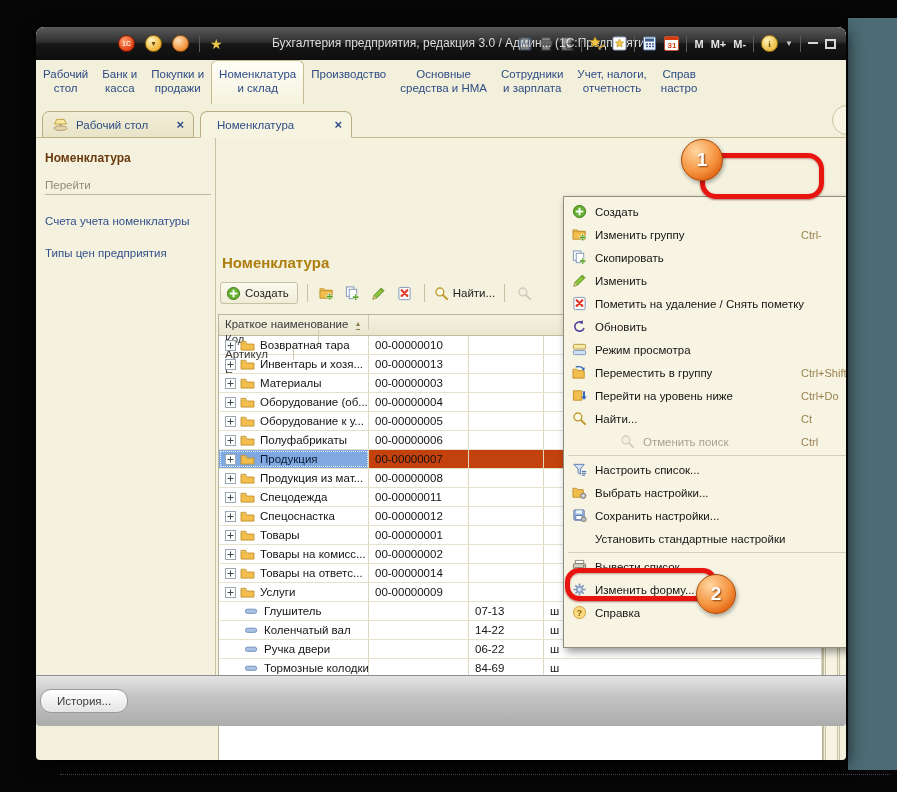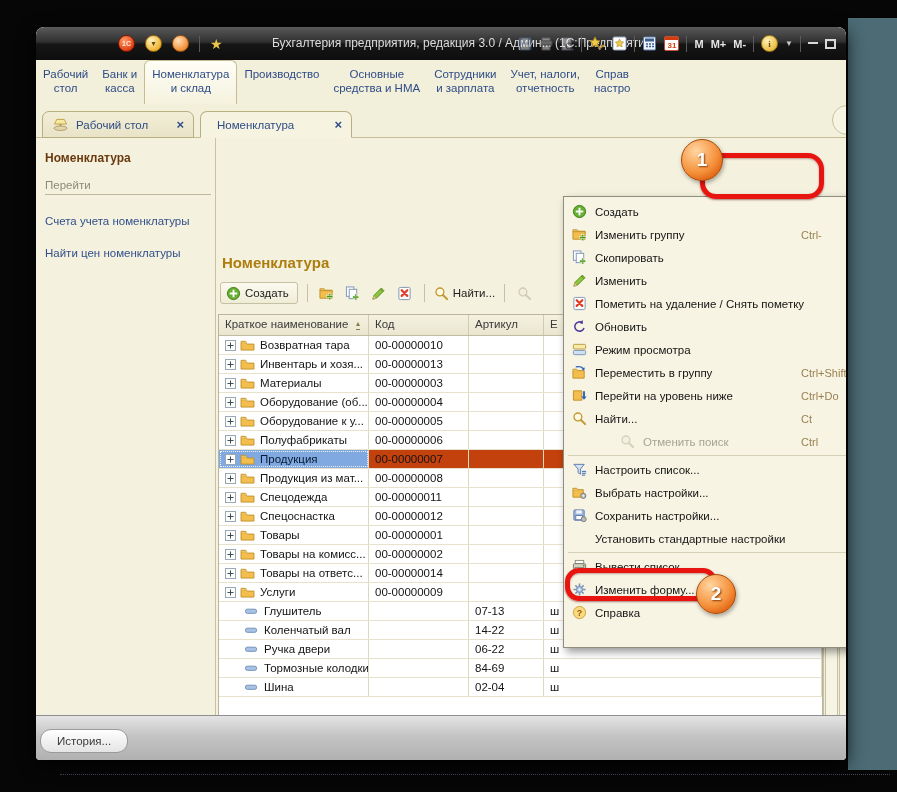--- a/index.html
+++ b/index.html
@@ -62,21 +62,21 @@
   .tbv{width:1px;height:18px;background:#C5C1A5;margin:0 3px;}
   .tb-find{display:inline-flex;align-items:center;gap:4px;font-size:11.5px;color:#222;background:none;border:none;padding:0;}
   .dim{opacity:.55;}
 
   .all-actions{position:absolute;left:682px;top:136px;width:102px;height:23px;background:#D9E7F6;border:1px solid #9FB6CE;border-radius:2px;display:flex;align-items:center;justify-content:center;gap:6px;font-size:11.5px;color:#2B4B8C;outline:1px dotted #5A7AAA;outline-offset:-3px;z-index:3;}
   .all-actions .crt::after{content:"▼";font-size:7px;color:#2B4B8C;}
   .help-btn{position:absolute;left:788px;top:148px;width:18px;height:18px;border-radius:50%;background:radial-gradient(circle at 35% 30%,#FDEEC0,#EFC05A);border:1px solid #B08828;color:#7A5200;font-weight:bold;font-size:11px;display:flex;align-items:center;justify-content:center;z-index:3;}
 
   
   .tablewrap{position:absolute;left:182px;top:176px;width:605px;height:490px;background:#FFF;border:1px solid #B9B59B;overflow:hidden;}
-  .thead{display:flex;height:21px;background:linear-gradient(#F4F1E0,#E9E6D0);border-bottom:1px solid #C0BCA0;}
+  .thead{display:flex;height:21px;background:linear-gradient(#F4F1E0,#E9E6D0);border-bottom:1px solid #C0BCA0;flex-direction:column;}
   .hcell{font-size:11.5px;color:#3A3A3A;padding:3px 0 0 6px;border-right:1px solid #CFCBB0;display:flex;}
   .colw0{width:150px;} .colw1{width:100px;} .colw2{width:75px;} .colw3{flex:1;border-right:none;}
   .sort{margin-left:auto;margin-right:8px;color:#8A7A4A;font-size:8px;border-bottom:1px solid #8A7A4A;height:11px;margin-top:1px;}
   .sort::after{content:"▴";}
   .trow{display:flex;height:19px;border-bottom:1px solid #E6E2CC;background:#FFF;}
   .cell{border-right:1px solid #DDD9C0;font-size:11.5px;color:#141414;padding-left:6px;display:flex;align-items:center;overflow:hidden;white-space:nowrap;}
   .cell.colw0{}
   .exp{width:11px;height:11px;margin-right:4px;flex:0 0 auto;display:flex;}
   .fico{width:15px;margin-right:5px;flex:0 0 auto;display:flex;}
   .dico{margin:0 6px 0 20px;display:flex;flex:0 0 auto;}
@@ -101,21 +101,21 @@
 
   
   .ring{position:absolute;border:5px solid #E81410;border-radius:16px;box-shadow:0 1px 2px rgba(90,0,0,.5), inset 0 1px 2px rgba(90,0,0,.35);z-index:9;}
   .ring1{left:664px;top:126px;width:124px;height:46px;}
   .ring2{left:529px;top:541px;width:152px;height:33px;border-radius:14px;}
   .badge{position:absolute;width:42px;height:42px;border-radius:50%;background:radial-gradient(circle at 35% 28%,#FFD6A0,#F5913C 55%,#E06414 80%,#C9500C);border:1px solid #A84A08;color:#FFF;font-size:19px;font-weight:bold;display:flex;align-items:center;justify-content:center;z-index:10;text-shadow:1px 1px 2px #8A3A00;box-shadow:1px 2px 4px rgba(0,0,0,.35);}
   .badge1{left:645px;top:112px;}
   .badge2{left:660px;top:547px;width:40px;height:40px;}
 
   
-  .statusbar{position:absolute;left:0;top:688px;width:100%;height:51px;background:linear-gradient(#E4E4E4,#C4C4C4 40%,#ACACAC);border-top:1px solid #8E8E8E;border-radius:0 0 4px 4px;}
+  .statusbar{position:absolute;left:0;top:648px;width:100%;height:51px;background:linear-gradient(#E4E4E4,#C4C4C4 40%,#ACACAC);border-top:1px solid #8E8E8E;border-radius:0 0 4px 4px;}
   .history{position:absolute;left:4px;top:13px;height:24px;padding:0 16px;background:linear-gradient(#FFFFFF,#E4E4E4);border:1px solid #9A9A9A;border-radius:11px;font-size:11.5px;color:#3A3A3A;box-shadow:inset 0 1px 0 #FFF;}
 </style>
 </head>
 <body>
 
 <div class="desktop-right"></div>
 <div class="bottom-dots"></div>
 
 <div class="window">
 
@@ -188,20 +188,24 @@
 
   <div class="stabs">
       <div class="stab">
         <div>Рабочий</div>
         <div>стол</div>
       </div>
       <div class="stab">
         <div>Банк и</div>
         <div>касса</div>
       </div>
+      <div class="stab">
+        <div>Покупки и</div>
+        <div>продажи</div>
+      </div>
       <div class="stab active">
         <div>Номенклатура</div>
         <div>и склад</div>
       </div>
       <div class="stab">
         <div>Производство</div>
         <div></div>
       </div>
       <div class="stab">
         <div>Основные</div>
@@ -239,21 +243,21 @@
     </div>
   </div>
   <div class="partial-circle"></div>
 
   <div class="content">
     <div class="sidebar">
       <div class="sb-title">Номенклатура</div>
       <div class="sb-nav">Перейти</div>
       <div>
           <div class="slink">Счета учета номенклатуры</div>
-          <div class="slink">Найти цен номенклатуры</div>
+          <div class="slink">Типы цен предприятия</div>
         </div>
     </div>
 
     <div class="form-title">Номенклатура</div>
 
     <div class="toolbar">
       <button class="tb-create">
         <span class="ticon">
             <svg viewBox="0 0 16 16" width="15" height="15">
               <circle cx="8" cy="8" r="6.5" fill="#66B032" stroke="#3E7A14"></circle>

